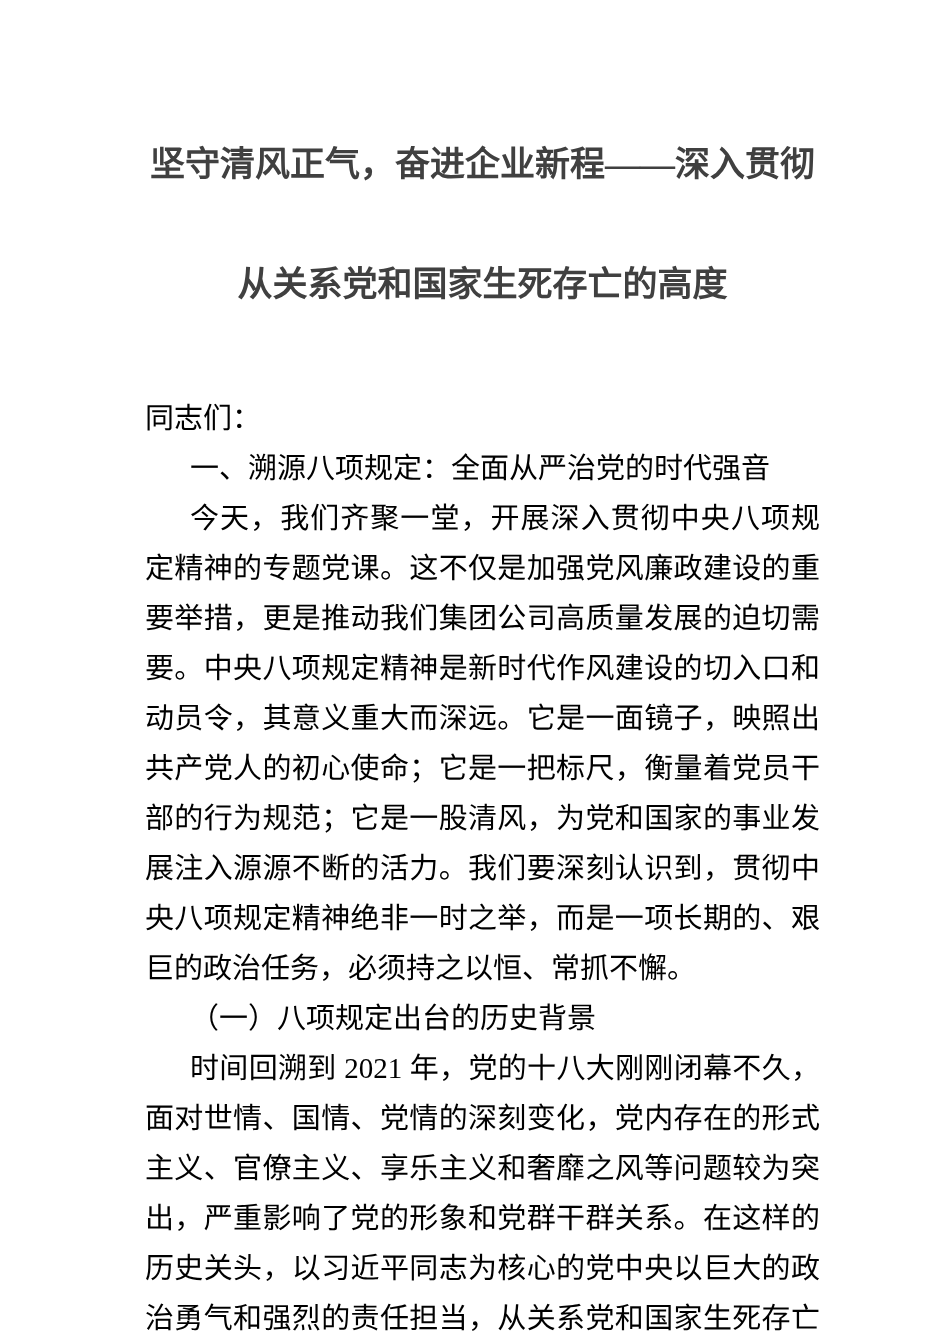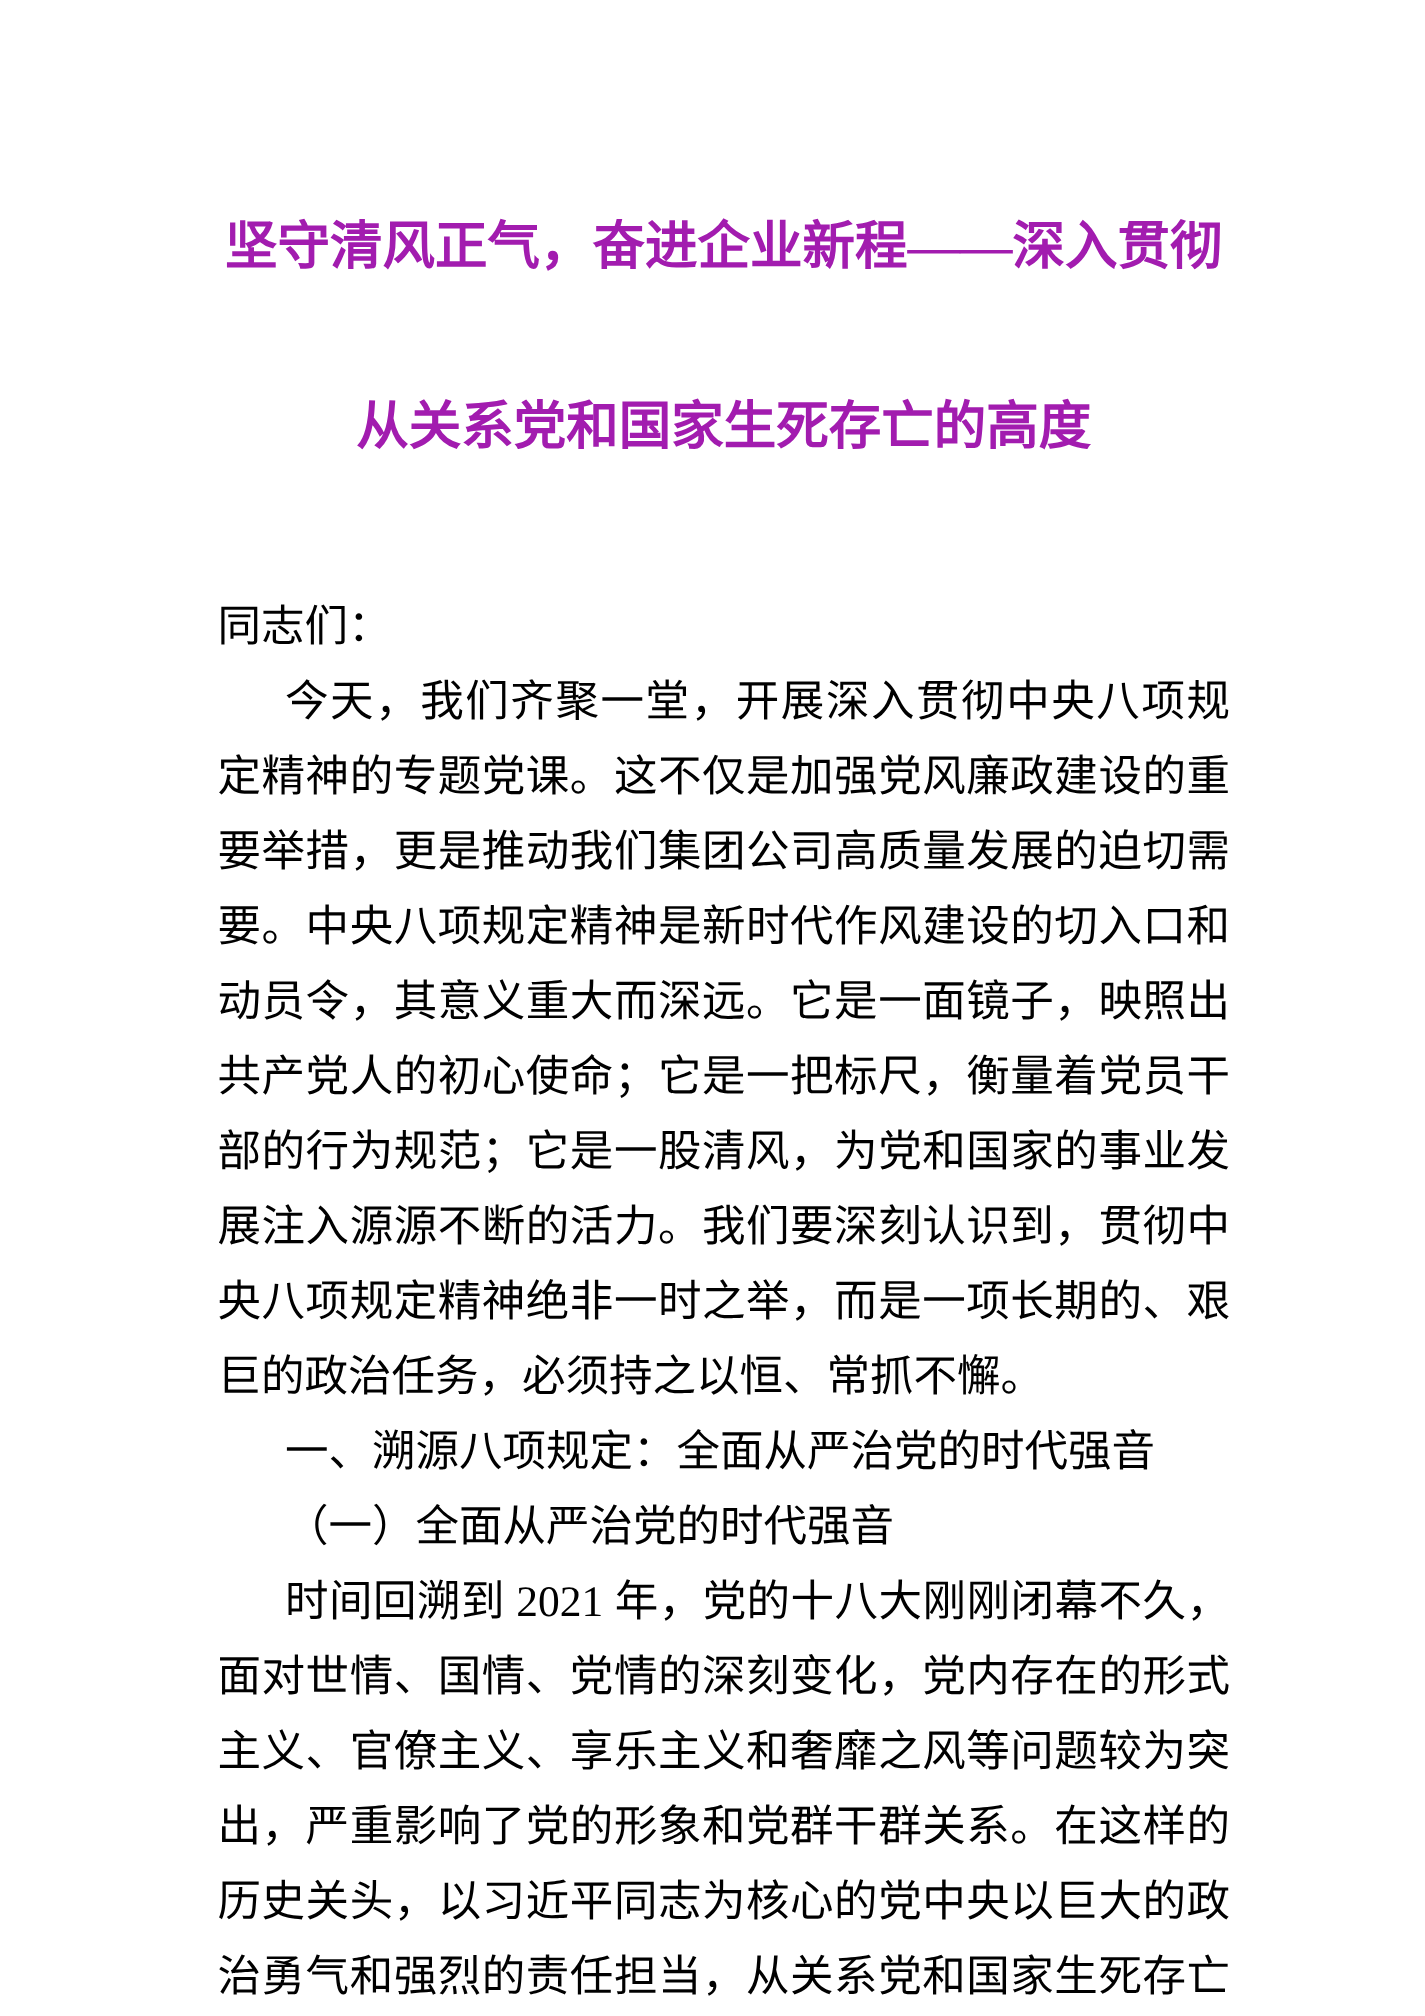--- a/index.html
+++ b/index.html
@@ -20,21 +20,21 @@
   .doc-content {
     padding: 105px 130px 0 145px; 
   }
   .doc-title {
     margin: 0;
     font-size: 35px;
     font-weight: bold;
     line-height: 120px;
     text-align: center;
     letter-spacing: 0;
-    color: #a21caf;
+    color: #404040;
   }
   .doc-title .title-line {
     display: block;
     white-space: nowrap;
   }
   .doc-body {
     margin-top: 48px;
     font-size: 29px;
     line-height: 50px;
     text-align: justify;
@@ -55,20 +55,20 @@
 <div class="page">
   <div class="doc-content">
 
     <h1 class="doc-title">
       <span class="title-line">坚守清风正气，奋进企业新程——深入贯彻</span>
       <span class="title-line">从关系党和国家生死存亡的高度</span>
     </h1>
 
     <div class="doc-body">
       <p>同志们：</p>
+      <p class="indent">一、溯源八项规定：全面从严治党的时代强音</p>
       <p class="indent">今天，我们齐聚一堂，开展深入贯彻中央八项规定精神的专题党课。这不仅是加强党风廉政建设的重要举措，更是推动我们集团公司高质量发展的迫切需要。中央八项规定精神是新时代作风建设的切入口和动员令，其意义重大而深远。它是一面镜子，映照出共产党人的初心使命；它是一把标尺，衡量着党员干部的行为规范；它是一股清风，为党和国家的事业发展注入源源不断的活力。我们要深刻认识到，贯彻中央八项规定精神绝非一时之举，而是一项长期的、艰巨的政治任务，必须持之以恒、常抓不懈。</p>
-      <p class="indent">一、溯源八项规定：全面从严治党的时代强音</p>
-      <p class="indent">（一）全面从严治党的时代强音</p>
+      <p class="indent">（一）八项规定出台的历史背景</p>
       <p class="indent">时间回溯到 2021 年，党的十八大刚刚闭幕不久，面对世情、国情、党情的深刻变化，党内存在的形式主义、官僚主义、享乐主义和奢靡之风等问题较为突出，严重影响了党的形象和党群干群关系。在这样的历史关头，以习近平同志为核心的党中央以巨大的政治勇气和强烈的责任担当，从关系党和国家生死存亡的高度，作出了改进工作作风、</p>
     </div>
 
   </div>
 </div>
 
 </body></html>

